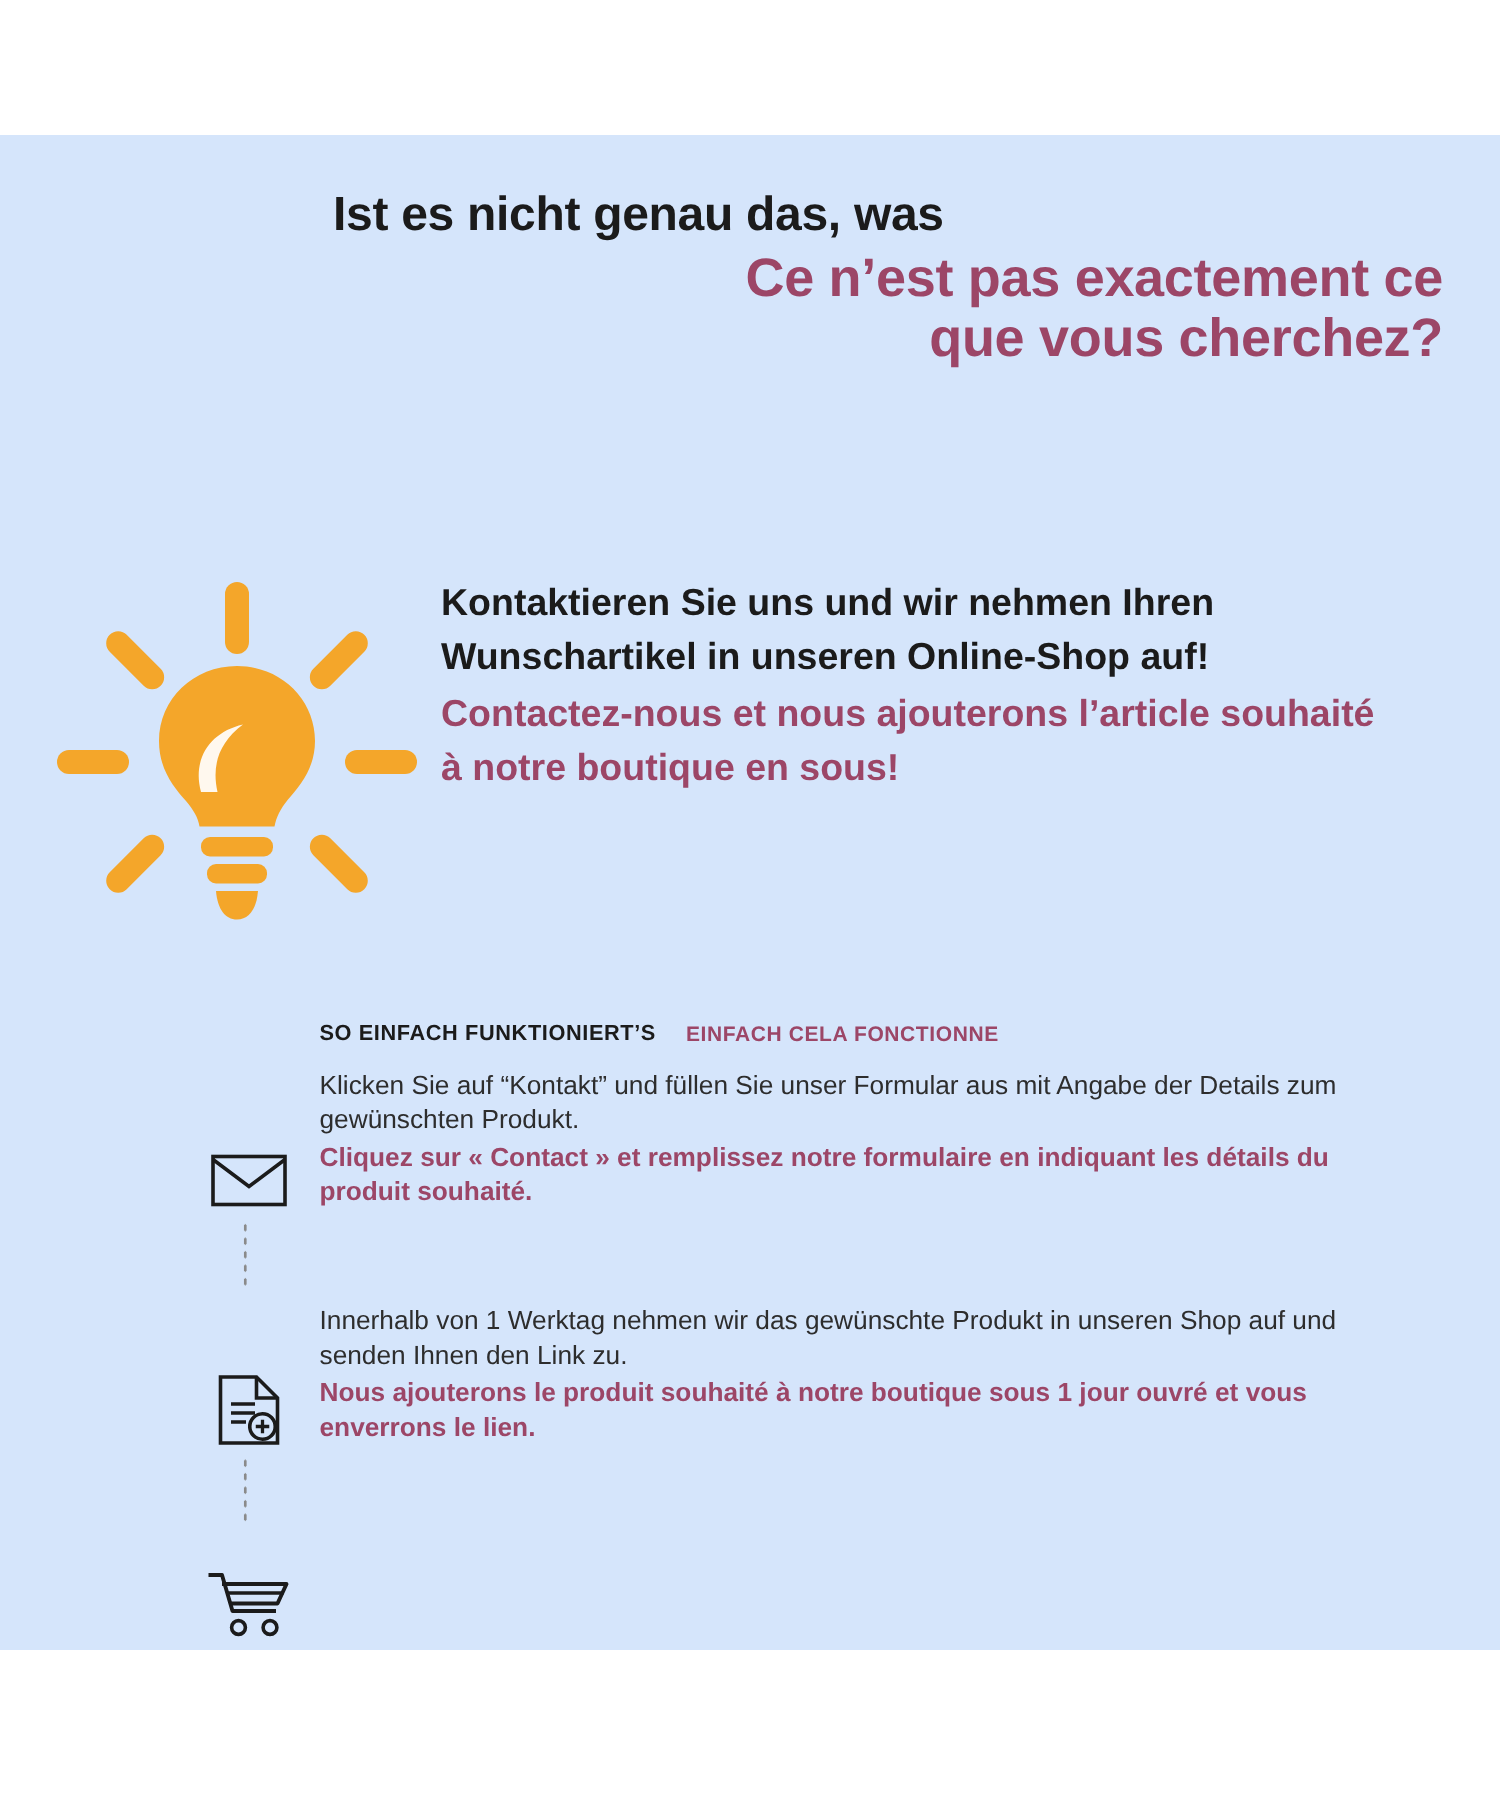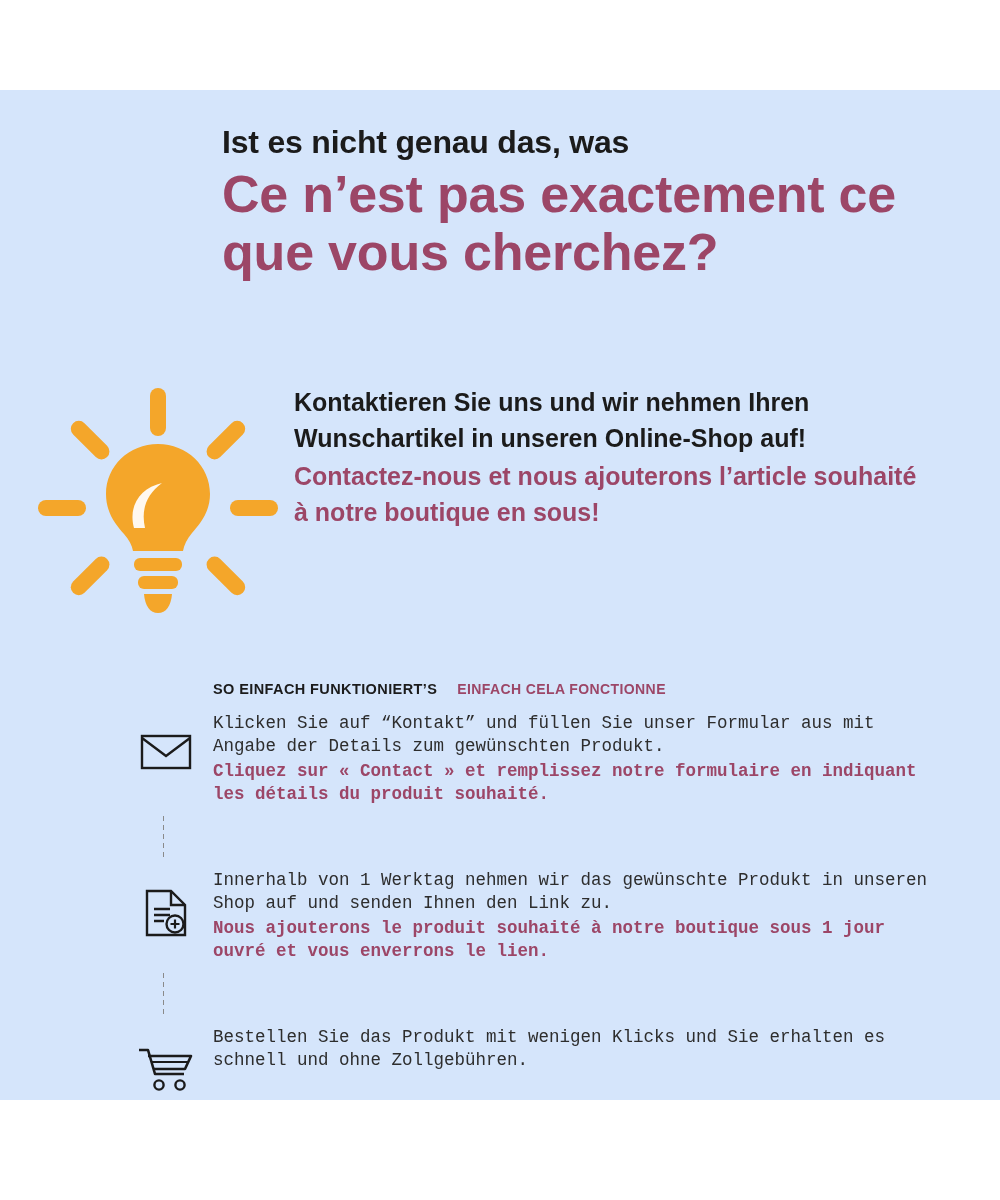--- a/index.html
+++ b/index.html
@@ -39,26 +39,27 @@
     width: 740px;
   }
   .headline .de {
     font-size: 32px;
     font-weight: bold;
     color: #1b1b1b;
     line-height: 1.12;
     letter-spacing: -0.2px;
   }
   .headline .fr {
-    font-size: 52px;
+    font-size: 36px;
     font-weight: bold;
     color: #9c4667;
     line-height: 1.12;
     letter-spacing: -0.2px;
     margin-top: 4px;
+    text-align: right;
   }
 
   
   .bulb {
     position: absolute;
     left: 38px;
     top: 388px;
     width: 240px;
     height: 240px;
   }
@@ -109,22 +110,21 @@
   
   .steps {
     position: absolute;
     left: 118px;
     top: 708px;
     width: 820px;
   }
   .step {
     position: relative;
     display: flex;
-    align-items: flex-start;
-    font-family: Liberation Mono, monospace;
+    align-items: flex-end;
   }
   .step .iconcol {
     width: 95px;
     flex: 0 0 95px;
     display: flex;
     justify-content: center;
     padding-top: 24px;
   }
   .step .txtcol {
     flex: 1 1 auto;
@@ -260,19 +260,18 @@
           <svg width="58" height="46" viewBox="0 0 58 46" aria-hidden="true">
             <path d="M2 4h9l7 24h29" fill="none" stroke="#1b1b1b" stroke-width="2.6" stroke-linejoin="round"></path>
             <path d="M11 10h43l-6 13H16" fill="none" stroke="#1b1b1b" stroke-width="2.6" stroke-linejoin="round"></path>
             <path d="M14 16h38" stroke="#1b1b1b" stroke-width="2.2"></path>
             <circle cx="22" cy="39" r="4.6" fill="none" stroke="#1b1b1b" stroke-width="2.4"></circle>
             <circle cx="43" cy="39" r="4.6" fill="none" stroke="#1b1b1b" stroke-width="2.4"></circle>
           </svg>
         </span>
       </div>
       <div class="txtcol">
-        <div class="de">Bestellen Sie das Produkt mit wenigen Klicks und Sie erhalten es schnell und ohne Zollgebühren.</div>
       </div>
     </div>
 
   </div>
 
 </div>
 
 </body></html>

